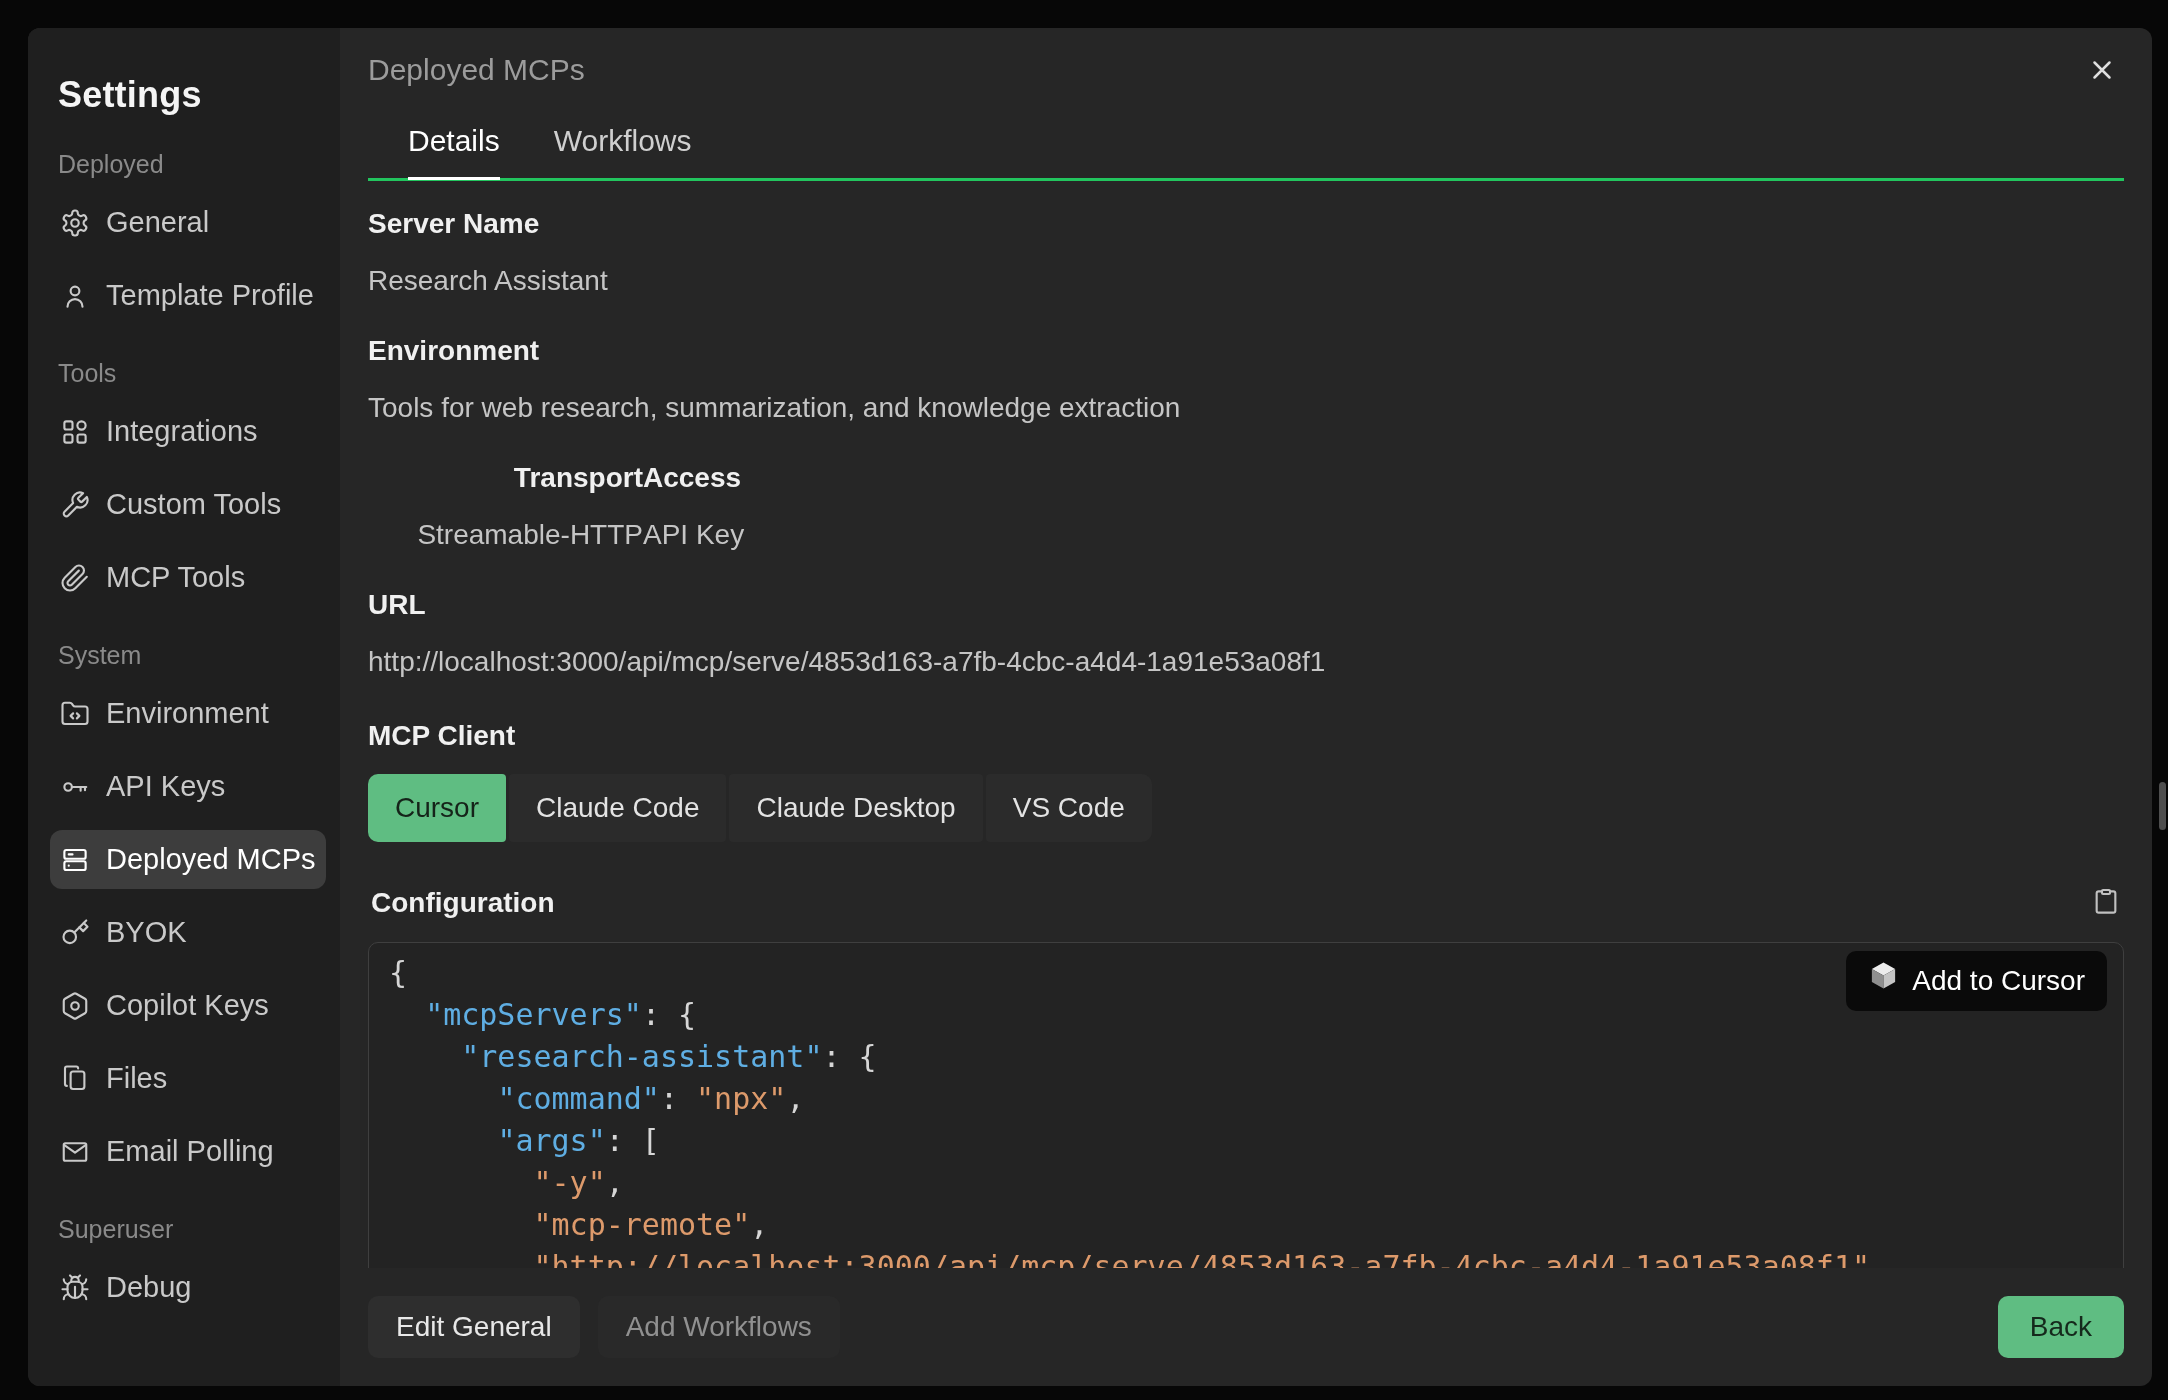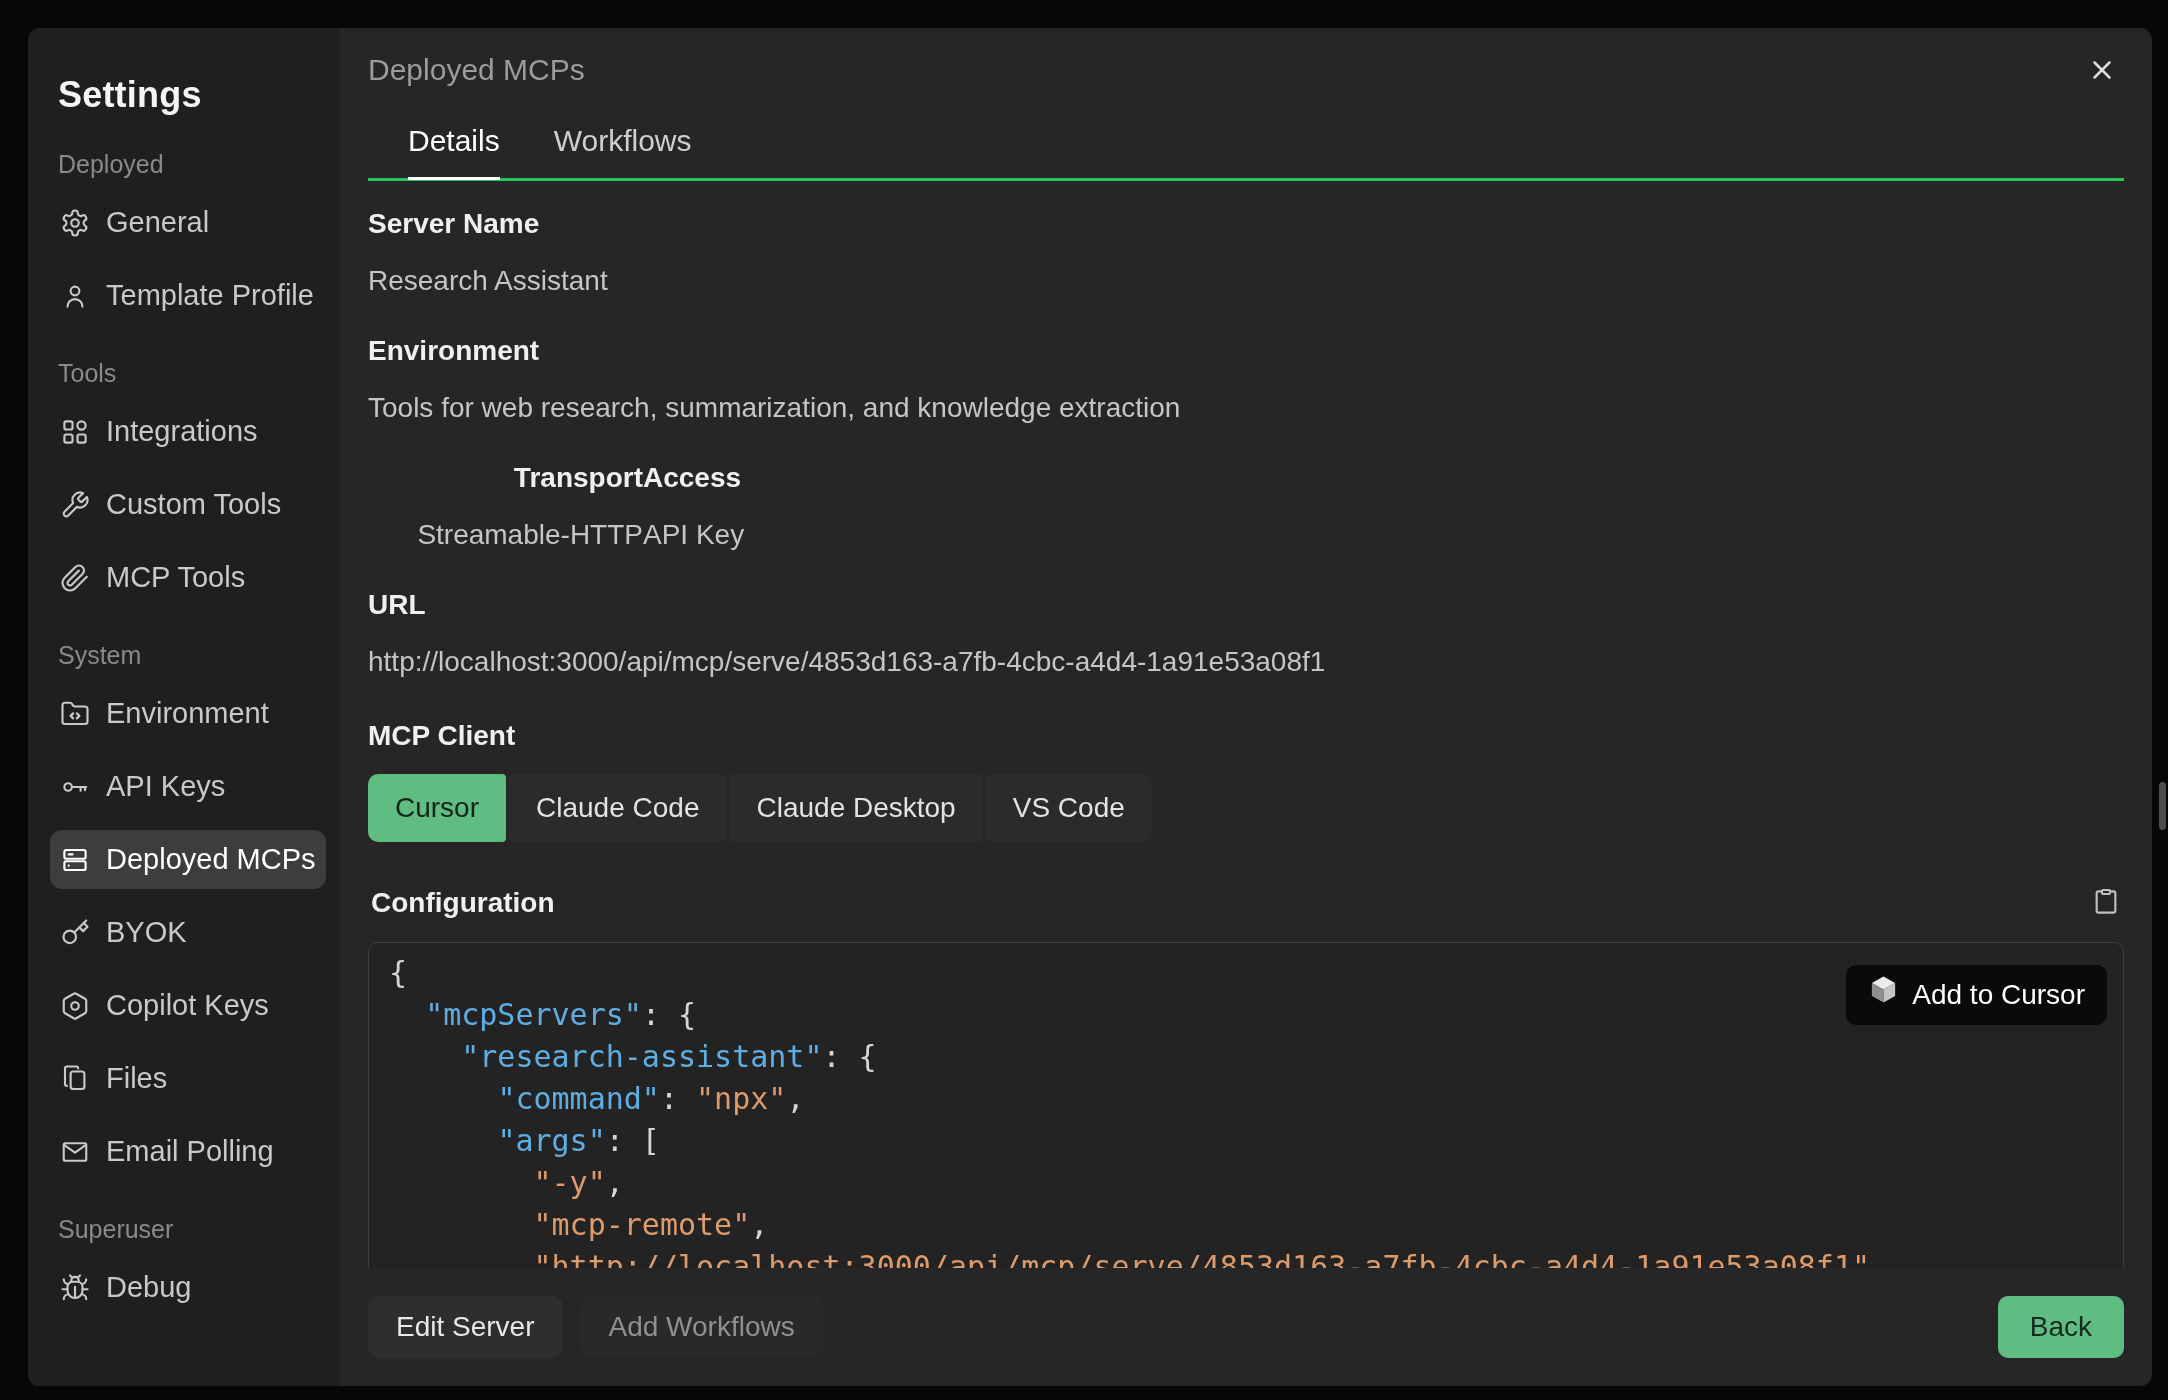--- a/index.html
+++ b/index.html
@@ -56,21 +56,21 @@
 
   .codeblock { position:relative; margin-top:22px; height:375px; overflow:hidden;
                background:#232323; border:1px solid #3F3F3F; border-radius:10px;
                padding:9px 0 0 20px; font-family:"DejaVu Sans Mono", monospace;
                font-size:30px; line-height:42px; }
   .code-line { white-space:pre; }
   .tok-k { color:#5FAEE3; }
   .tok-s { color:#DD9A6B; }
   .tok-p { color:#D6D6D6; }
 
-  .add-cursor-btn { position:absolute; top:22px; right:16px; height:60px; display:flex;
+  .add-cursor-btn { position:absolute; top:8px; right:16px; height:60px; display:flex;
                     align-items:center; gap:13px; padding:0 22px; background:#0A0A0A;
                     border-radius:10px; color:#FFFFFF; font-size:28px;
                     font-family:"Liberation Sans", sans-serif; cursor:pointer; }
   .add-cursor-btn svg { width:31px; height:31px; }
 
   .footer { height:118px; display:flex; align-items:center; gap:18px; }
   .btn { height:62px; display:flex; align-items:center; padding:0 28px; border-radius:10px;
          font-size:28px; cursor:pointer; }
   .btn-edit { background:#2E2E2E; color:#E8E8E8; }
   .btn-workflows { background:#292929; color:#909090; }
@@ -307,21 +307,21 @@
             <div class="code-line"><span class="tok-p">      </span><span class="tok-k">"command"</span><span class="tok-p">: </span><span class="tok-s">"npx"</span><span class="tok-p">,</span></div>
             <div class="code-line"><span class="tok-p">      </span><span class="tok-k">"args"</span><span class="tok-p">: [</span></div>
             <div class="code-line"><span class="tok-p">        </span><span class="tok-s">"-y"</span><span class="tok-p">,</span></div>
             <div class="code-line"><span class="tok-p">        </span><span class="tok-s">"mcp-remote"</span><span class="tok-p">,</span></div>
             <div class="code-line"><span class="tok-p">        </span><span class="tok-s">"http://localhost:3000/api/mcp/serve/4853d163-a7fb-4cbc-a4d4-1a91e53a08f1"</span><span class="tok-p">,</span></div>
           </div>
       </div>
     </div>
 
     <div class="footer">
-      <div class="btn btn-edit">Edit Server</div>
+      <div class="btn btn-edit">Edit General</div>
       <div class="btn btn-workflows">Add Workflows</div>
       <div class="btn btn-back">Back</div>
     </div>
 
   </div>
 </div>
 
 <div class="page-scroll-thumb"></div>
 
 </body></html>

